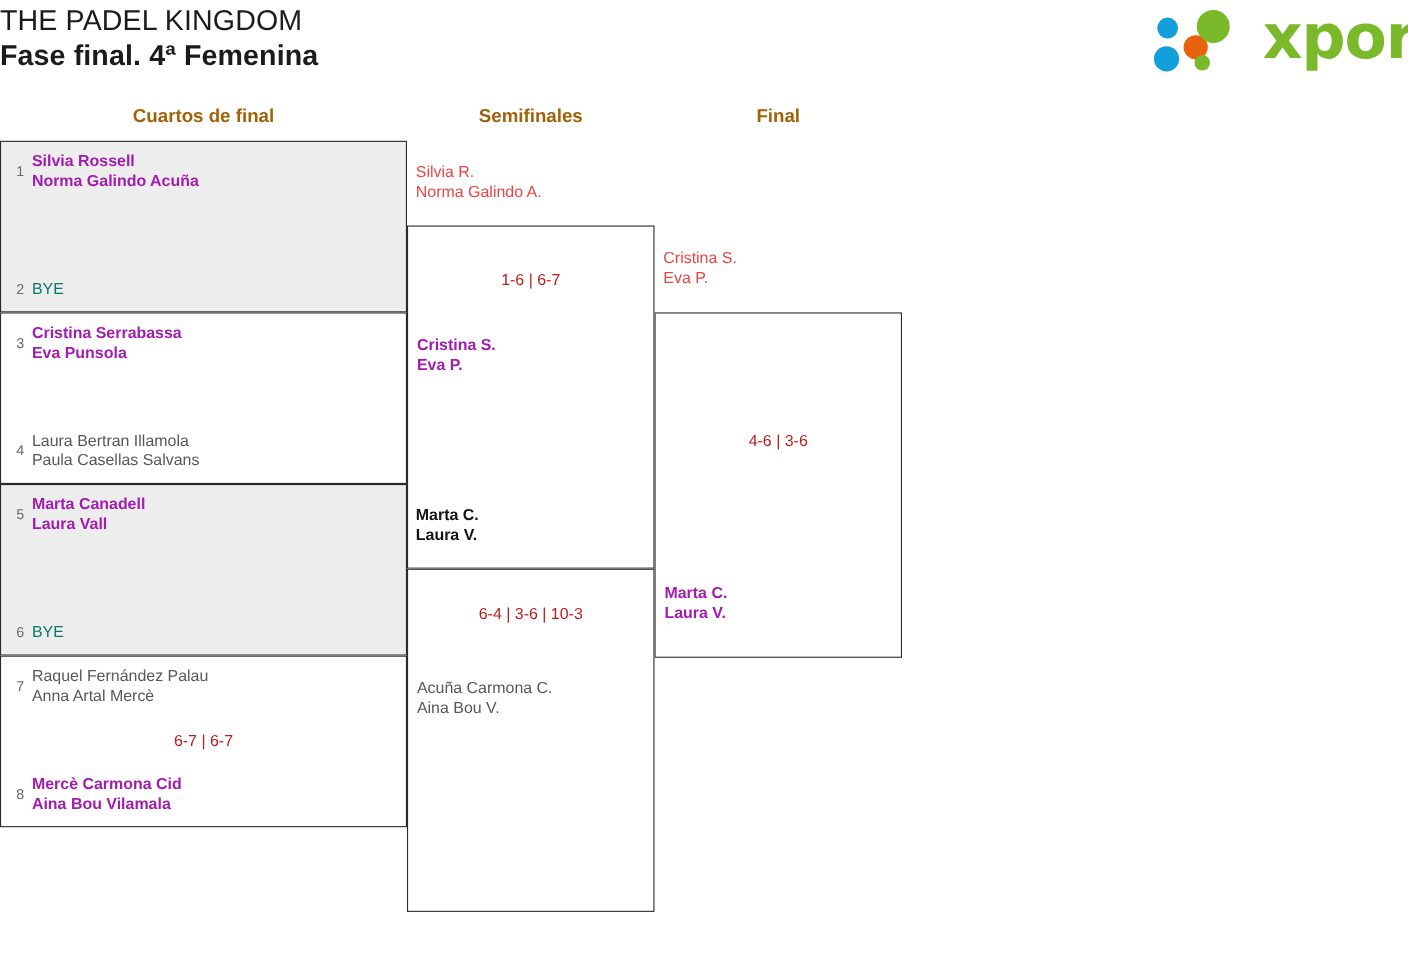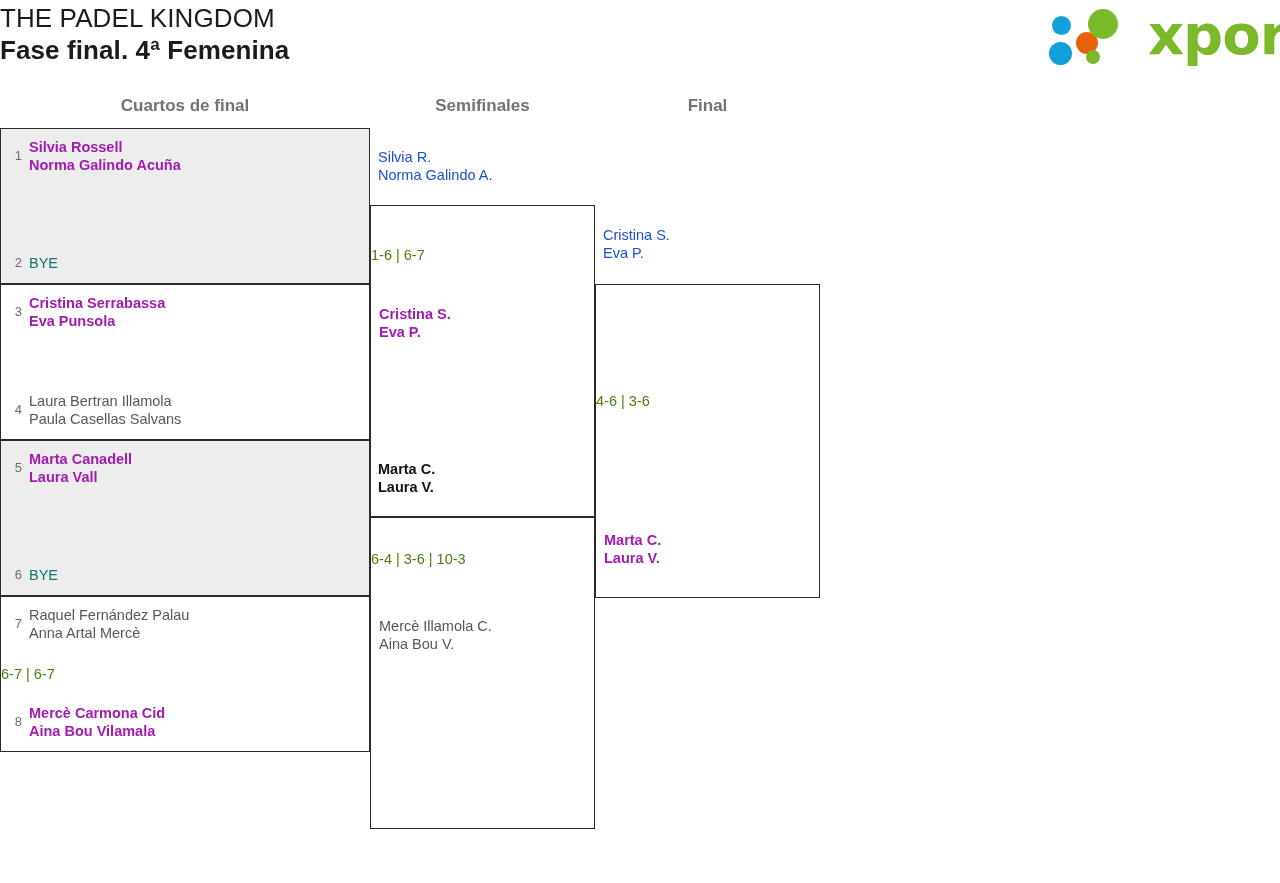--- a/index.html
+++ b/index.html
@@ -36,21 +36,21 @@
   #logo-word {
     position: absolute; left: 100px; top: -2px;
     font-size: 56px; font-weight: 700; letter-spacing: -1px;
     color: #7ab929; line-height: 62px;
     font-family: "DejaVu Sans", sans-serif;
   }
 
   
   .col-header {
     position: absolute;
-    font-size: 17px; font-weight: 600; color: #737373;
+    font-size: 17px; font-weight: 600; color: #a16207;
     text-align: center; white-space: nowrap;
   }
   #hdr-qf  { left: 0px;   top: 96px; width: 370px; }
   #hdr-sf  { left: 370px; top: 96px; width: 225px; }
   #hdr-f   { left: 595px; top: 96px; width: 225px; }
 
   
   #bracket { position: absolute; left: 0; top: 0; width: 1280px; height: 883px; }
 
   .match {
@@ -103,31 +103,31 @@
 
   
   .sf .player, #fn1 .player { padding: 0 0 0 8px; }
   .sf .names .nm, #fn1 .names .nm { font-size: 14.5px; line-height: 18px; }
   .sf .player.bottom, #fn1 .player.bottom { bottom: 20px; }
 
   
   .score {
     position: absolute; left: 0; width: 100%;
     top: 50%; transform: translateY(-50%);
-    text-align: left; font-size: 14.5px; color: #4d7c0f;
+    text-align: center; font-size: 14.5px; color: #b91c1c;
     line-height: 18px; white-space: nowrap;
   }
   .sf .score, #fn1 .score { font-size: 14.5px; }
 
   
   .advance {
     position: absolute;
     padding-left: 8px;
   }
-  .advance .nm { font-size: 14.5px; line-height: 18px; white-space: nowrap; color: #1d4ed8; }
+  .advance .nm { font-size: 14.5px; line-height: 18px; white-space: nowrap; color: #ef4444; }
   .advance.winner .nm { color: #121212; font-weight: 700; }
 </style>
 </head>
 <body>
 
 <div id="header">
 
   <div id="title-block">
     <div class="title-line1">THE PADEL KINGDOM</div>
     <div class="title-line2">Fase final. 4ª Femenina</div>
@@ -238,21 +238,21 @@
 
   <div class="advance winner" style="left:370px; top:460px;">
     <span class="nm">Marta C.</span><br>
     <span class="nm">Laura V.</span>
   </div>
 
   <div class="match sf" id="sf2">
     <div class="score" style="top:32px; transform:none;">6-4 | 3-6 | 10-3</div>
     <div class="player bottom" style="bottom:auto; top:99px;">
       <span class="names">
-        <span class="nm">Mercè Illamola C.</span>
+        <span class="nm">Acuña Carmona C.</span>
         <span class="nm">Aina Bou V.</span>
       </span>
     </div>
   </div>
 
   <div class="advance" style="left:595px; top:226px;">
     <span class="nm">Cristina S.</span><br>
     <span class="nm">Eva P.</span>
   </div>
 

